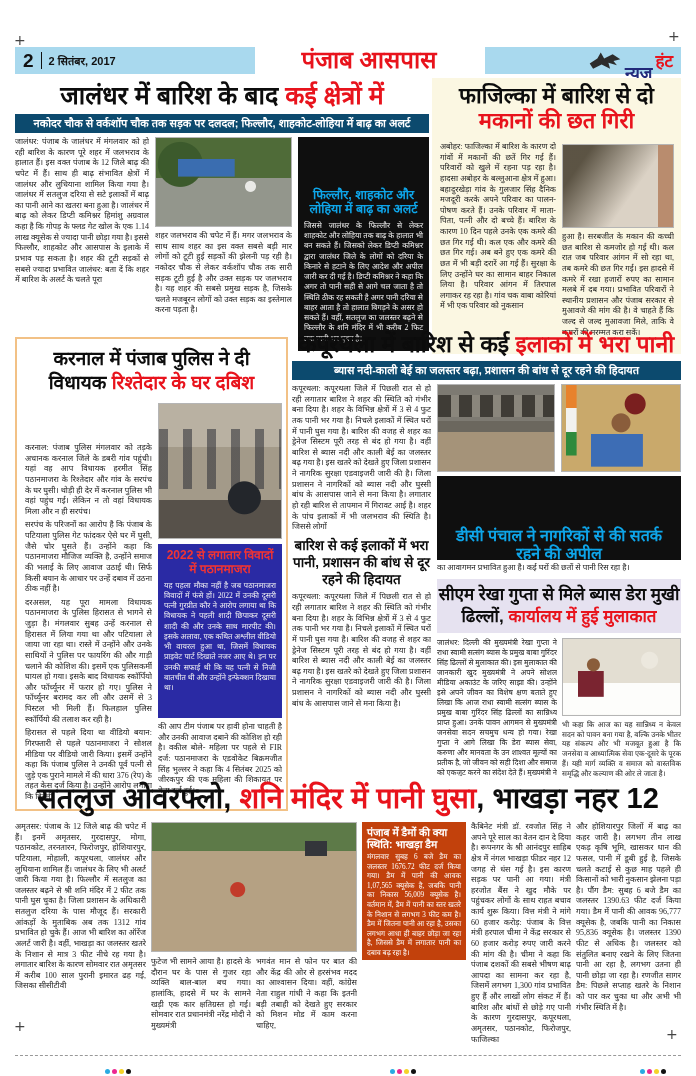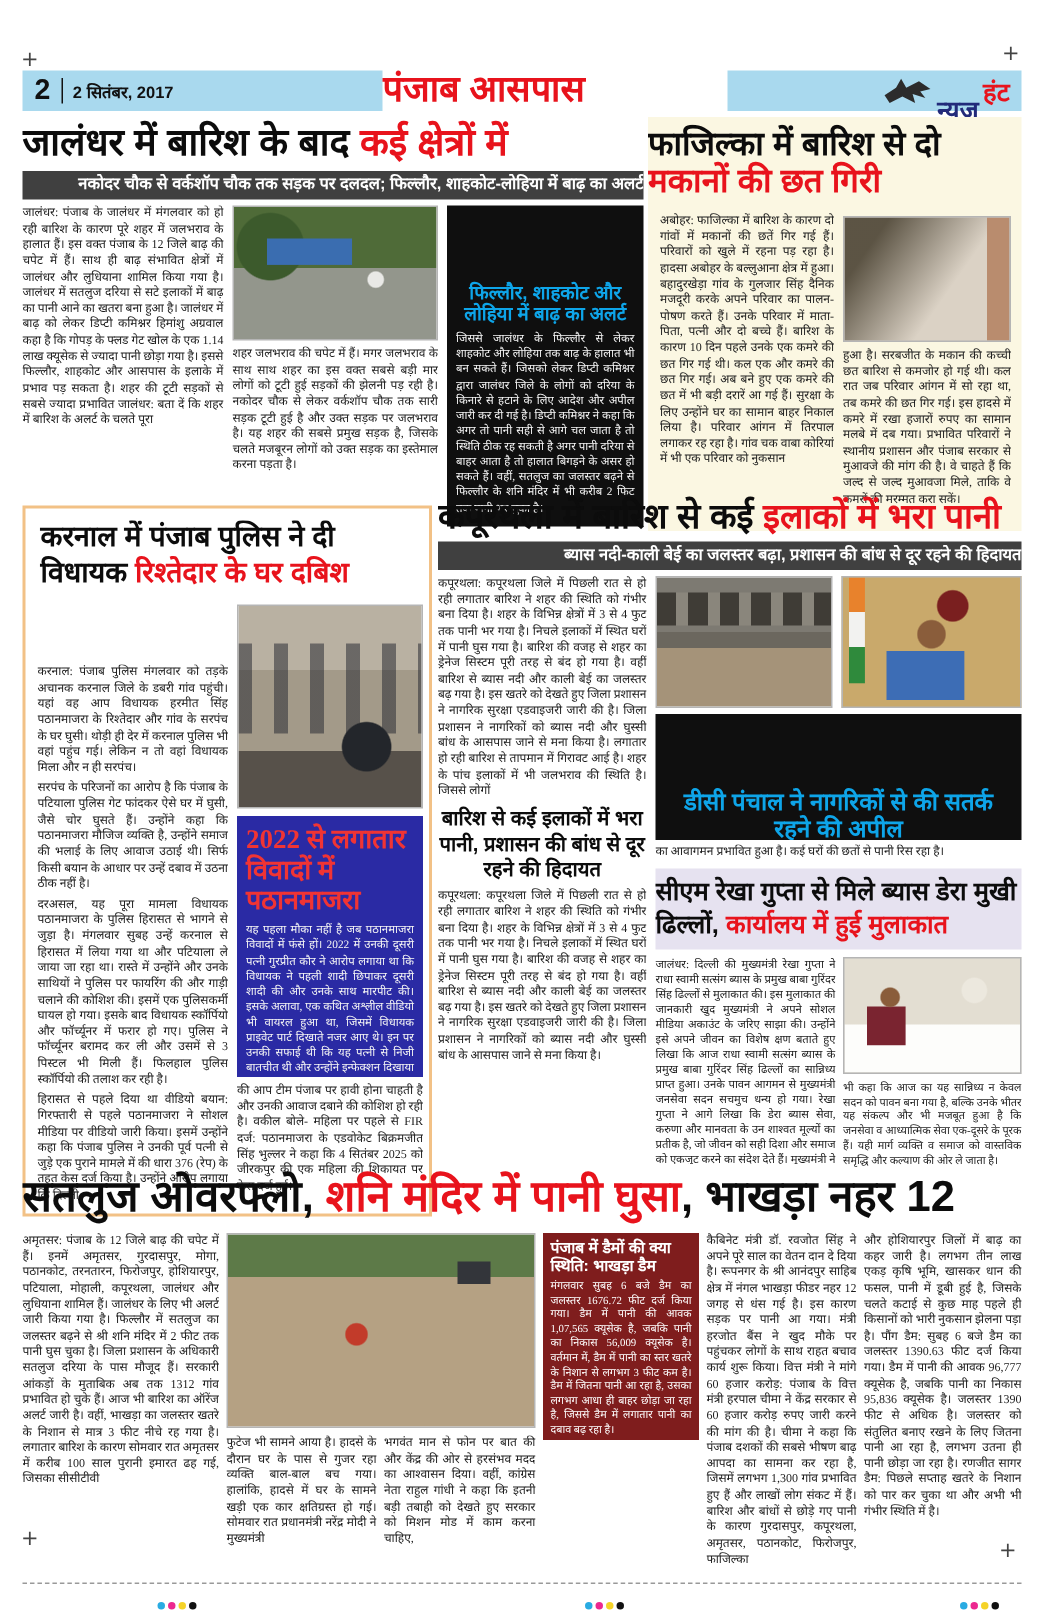--- a/index.html
+++ b/index.html
@@ -4,23 +4,23 @@
 <style>
   html,body{margin:0;padding:0;background:#e9e9e9;}
   .page{position:relative;width:696px;height:1076px;background:#ffffff;overflow:hidden;
         font-family:"Liberation Serif",serif;color:#1a1a1a;margin:0 auto;}
   .abs{position:absolute;}
   .crop{position:absolute;color:#444;font-size:14px;font-family:"DejaVu Sans",sans-serif;}
   .bodytxt{font-size:8px;line-height:1.33;text-align:justify;overflow:hidden;color:#1c1c1c;}
   .sans{font-family:"Liberation Sans",sans-serif;}
   .red{color:#e8131c;}
   .hbar{background:#a9d9ee;}
-  .navybar{background:#404040;color:#ffffff;font-family:"Liberation Sans",sans-serif;
-           font-weight:bold;text-align:right;overflow:hidden;}
-  .headline{font-family:"Liberation Sans",sans-serif;font-weight:bold;text-align:left;
+  .navybar{background:#0c4a6e;color:#ffffff;font-family:"Liberation Sans",sans-serif;
+           font-weight:bold;text-align:center;overflow:hidden;}
+  .headline{font-family:"Liberation Sans",sans-serif;font-weight:bold;text-align:center;
             color:#0c0c0c;overflow:hidden;}
   .darkbox{background:#0f0f0f;color:#f2f2f2;padding:5px 6px;box-sizing:border-box;overflow:hidden;}
   .darkbox .bh{color:#0ea5e9;font-family:"Liberation Sans",sans-serif;font-weight:bold;
                text-align:center;font-size:12.5px;line-height:1.15;margin-bottom:4px;margin-top:46px;}
   .darkbox .bb{font-size:7.6px;line-height:1.35;text-align:justify;color:#f5f5f5;}
   .photo{background:#cccccc;overflow:hidden;border:1px solid #b5b5b5;box-sizing:border-box;}
   .subheadline{font-family:"Liberation Sans",sans-serif;font-weight:bold;font-size:13.5px;
                line-height:1.25;color:#0c0c0c;text-align:center;}
   .regdot{display:inline-block;width:5px;height:5px;border-radius:50%;margin-right:2px;}
 </style>
@@ -91,21 +91,21 @@
       <div class="bodytxt" style="margin-bottom:3px;">दरअसल, यह पूरा मामला विधायक पठानमाजरा के पुलिस हिरासत से भागने से जुड़ा है। मंगलवार सुबह उन्हें करनाल से हिरासत में लिया गया था और पटियाला ले जाया जा रहा था। रास्ते में उन्होंने और उनके साथियों ने पुलिस पर फायरिंग की और गाड़ी चलाने की कोशिश की। इसमें एक पुलिसकर्मी घायल हो गया। इसके बाद विधायक स्कॉर्पियो और फॉर्च्यूनर में फरार हो गए। पुलिस ने फॉर्च्यूनर बरामद कर ली और उसमें से 3 पिस्टल भी मिली हैं। फिलहाल पुलिस स्कॉर्पियो की तलाश कर रही है।</div>
       <div class="bodytxt">हिरासत से पहले दिया था वीडियो बयान: गिरफ्तारी से पहले पठानमाजरा ने सोशल मीडिया पर वीडियो जारी किया। इसमें उन्होंने कहा कि पंजाब पुलिस ने उनकी पूर्व पत्नी से जुड़े एक पुराने मामले में की धारा 376 (रेप) के तहत केस दर्ज किया है। उन्होंने आरोप लगाया कि दिल्ली</div>
     </div>
     <div class="abs" style="left:141px;top:64px;width:124px;height:398px;">
       <div class="photo" style="width:124px;height:136px;
            background:
              radial-gradient(circle at 70% 70%, #23262b 0 16px, rgba(0,0,0,0) 17px),
              repeating-linear-gradient(90deg, rgba(42,44,52,0.55) 0 9px, rgba(0,0,0,0) 9px 24px) 0 34%/100% 45% no-repeat,
              linear-gradient(180deg,#b9b1a2 0 32%, #a39a89 32% 72%, #57514a 72%);"></div>
       <div style="background:#2a2aa4;color:#fff;padding:5px 6px;box-sizing:border-box;margin-top:5px;height:174px;overflow:hidden;">
-        <div class="sans" style="color:#f03434;font-weight:bold;font-size:18px;line-height:1.15;margin-bottom:4px;font-family:Liberation Serif, serif;">2022 से लगातार विवादों में पठानमाजरा</div>
+        <div class="sans" style="color:#f03434;font-weight:bold;font-size:12px;line-height:1.15;text-align:center;margin-bottom:4px;">2022 से लगातार विवादों में पठानमाजरा</div>
         <div style="font-size:7.6px;line-height:1.35;text-align:justify;color:#f5f5f5;">यह पहला मौका नहीं है जब पठानमाजरा विवादों में फंसे हों। 2022 में उनकी दूसरी पत्नी गुरप्रीत कौर ने आरोप लगाया था कि विधायक ने पहली शादी छिपाकर दूसरी शादी की और उनके साथ मारपीट की। इसके अलावा, एक कथित अश्लील वीडियो भी वायरल हुआ था, जिसमें विधायक प्राइवेट पार्ट दिखाते नजर आए थे। इन पर उनकी सफाई थी कि यह पत्नी से निजी बातचीत थी और उन्होंने इन्फेक्शन दिखाया था।</div>
       </div>
       <div class="bodytxt" style="margin-top:4px;height:76px;">की आप टीम पंजाब पर हावी होना चाहती है और उनकी आवाज दबाने की कोशिश हो रही है। वकील बोले- महिला पर पहले से FIR दर्ज: पठानमाजरा के एडवोकेट बिक्रमजीत सिंह भुल्लर ने कहा कि 4 सितंबर 2025 को जीरकपुर की एक महिला की शिकायत पर केस दर्ज हुई।</div>
     </div>
   </div>
 
   <div class="abs headline" style="left:292px;top:330px;width:389px;height:29px;font-size:23px;line-height:29px;">
     <span>कपूरथला में बारिश से कई </span><span class="red">इलाकों में भरा पानी</span>
   </div>
   <div class="abs navybar" style="left:292px;top:361px;width:389px;height:19px;font-size:11px;line-height:19px;">ब्यास नदी-काली बेई का जलस्तर बढ़ा, प्रशासन की बांध से दूर रहने की हिदायत</div>
@@ -156,21 +156,21 @@
 
   <div class="abs bodytxt" style="left:15px;top:822px;width:131px;height:226px;">अमृतसर: पंजाब के 12 जिले बाढ़ की चपेट में हैं। इनमें अमृतसर, गुरदासपुर, मोगा, पठानकोट, तरनतारन, फिरोजपुर, होशियारपुर, पटियाला, मोहाली, कपूरथला, जालंधर और लुधियाना शामिल हैं। जालंधर के लिए भी अलर्ट जारी किया गया है। फिल्लौर में सतलुज का जलस्तर बढ़ने से श्री शनि मंदिर में 2 फीट तक पानी घुस चुका है। जिला प्रशासन के अधिकारी सतलुज दरिया के पास मौजूद हैं। सरकारी आंकड़ों के मुताबिक अब तक 1312 गांव प्रभावित हो चुके हैं। आज भी बारिश का ऑरेंज अलर्ट जारी है। वहीं, भाखड़ा का जलस्तर खतरे के निशान से मात्र 3 फीट नीचे रह गया है। लगातार बारिश के कारण सोमवार रात अमृतसर में करीब 100 साल पुरानी इमारत ढह गई, जिसका सीसीटीवी</div>
   <div class="abs photo" style="left:151px;top:822px;width:206px;height:130px;
        background:
          radial-gradient(circle at 42% 52%, #c23b2a 0 7px, rgba(0,0,0,0) 8px),
          linear-gradient(#33353a,#33353a) 84% 16%/11% 12% no-repeat,
          linear-gradient(180deg,#5d7a48 0 22%, #b5a183 22%);"></div>
   <div class="abs bodytxt" style="left:151px;top:957px;width:100px;height:90px;">फुटेज भी सामने आया है। हादसे के दौरान घर के पास से गुजर रहा व्यक्ति बाल-बाल बच गया। हालांकि, हादसे में घर के सामने खड़ी एक कार क्षतिग्रस्त हो गई। सोमवार रात प्रधानमंत्री नरेंद्र मोदी ने मुख्यमंत्री</div>
   <div class="abs bodytxt" style="left:256px;top:957px;width:101px;height:90px;">भगवंत मान से फोन पर बात की और केंद्र की ओर से हरसंभव मदद का आश्वासन दिया। वहीं, कांग्रेस नेता राहुल गांधी ने कहा कि इतनी बड़ी तबाही को देखते हुए सरकार को मिशन मोड में काम करना चाहिए,</div>
 
-  <div class="abs" style="left:362px;top:822px;width:104px;height:138px;background:#7f1d1d;color:#fff;padding:4px 5px;box-sizing:border-box;overflow:hidden;">
+  <div class="abs" style="left:362px;top:822px;width:104px;height:138px;background:#c2410c;color:#fff;padding:4px 5px;box-sizing:border-box;overflow:hidden;">
     <div class="sans" style="font-weight:bold;font-size:10.5px;line-height:1.15;margin-bottom:3px;">पंजाब में डैमों की क्या स्थिति: भाखड़ा डैम</div>
     <div style="font-size:7.2px;line-height:1.33;text-align:justify;">मंगलवार सुबह 6 बजे डैम का जलस्तर 1676.72 फीट दर्ज किया गया। डैम में पानी की आवक 1,07,565 क्यूसेक है, जबकि पानी का निकास 56,009 क्यूसेक है। वर्तमान में, डैम में पानी का स्तर खतरे के निशान से लगभग 3 फीट कम है। डैम में जितना पानी आ रहा है, उसका लगभग आधा ही बाहर छोड़ा जा रहा है, जिससे डैम में लगातार पानी का दबाव बढ़ रहा है।</div>
   </div>
   <div class="abs bodytxt" style="left:471px;top:822px;width:100px;height:226px;">कैबिनेट मंत्री डॉ. रवजोत सिंह ने अपने पूरे साल का वेतन दान दे दिया है। रूपनगर के श्री आनंदपुर साहिब क्षेत्र में नंगल भाखड़ा फीडर नहर 12 जगह से धंस गई है। इस कारण सड़क पर पानी आ गया। मंत्री हरजोत बैंस ने खुद मौके पर पहुंचकर लोगों के साथ राहत बचाव कार्य शुरू किया। वित्त मंत्री ने मांगे 60 हजार करोड़: पंजाब के वित्त मंत्री हरपाल चीमा ने केंद्र सरकार से 60 हजार करोड़ रुपए जारी करने की मांग की है। चीमा ने कहा कि पंजाब दशकों की सबसे भीषण बाढ़ आपदा का सामना कर रहा है, जिसमें लगभग 1,300 गांव प्रभावित हुए हैं और लाखों लोग संकट में हैं। बारिश और बांधों से छोड़े गए पानी के कारण गुरदासपुर, कपूरथला, अमृतसर, पठानकोट, फिरोजपुर, फाजिल्का</div>
   <div class="abs bodytxt" style="left:576px;top:822px;width:105px;height:226px;">और होशियारपुर जिलों में बाढ़ का कहर जारी है। लगभग तीन लाख एकड़ कृषि भूमि, खासकर धान की फसल, पानी में डूबी हुई है, जिसके चलते कटाई से कुछ माह पहले ही किसानों को भारी नुकसान झेलना पड़ा है। पौंग डैम: सुबह 6 बजे डैम का जलस्तर 1390.63 फीट दर्ज किया गया। डैम में पानी की आवक 96,777 क्यूसेक है, जबकि पानी का निकास 95,836 क्यूसेक है। जलस्तर 1390 फीट से अधिक है। जलस्तर को संतुलित बनाए रखने के लिए जितना पानी आ रहा है, लगभग उतना ही पानी छोड़ा जा रहा है। रणजीत सागर डैम: पिछले सप्ताह खतरे के निशान को पार कर चुका था और अभी भी गंभीर स्थिति में है।</div>
 
   <div class="abs" style="left:15px;top:1055px;width:666px;border-top:1px dashed #999;"></div>
   <div class="abs" style="left:105px;top:1060px;">
     <span class="regdot" style="background:#29abe2;"></span><span class="regdot" style="background:#ec2890;"></span><span class="regdot" style="background:#f5d328;"></span><span class="regdot" style="background:#111;"></span>
   </div>

